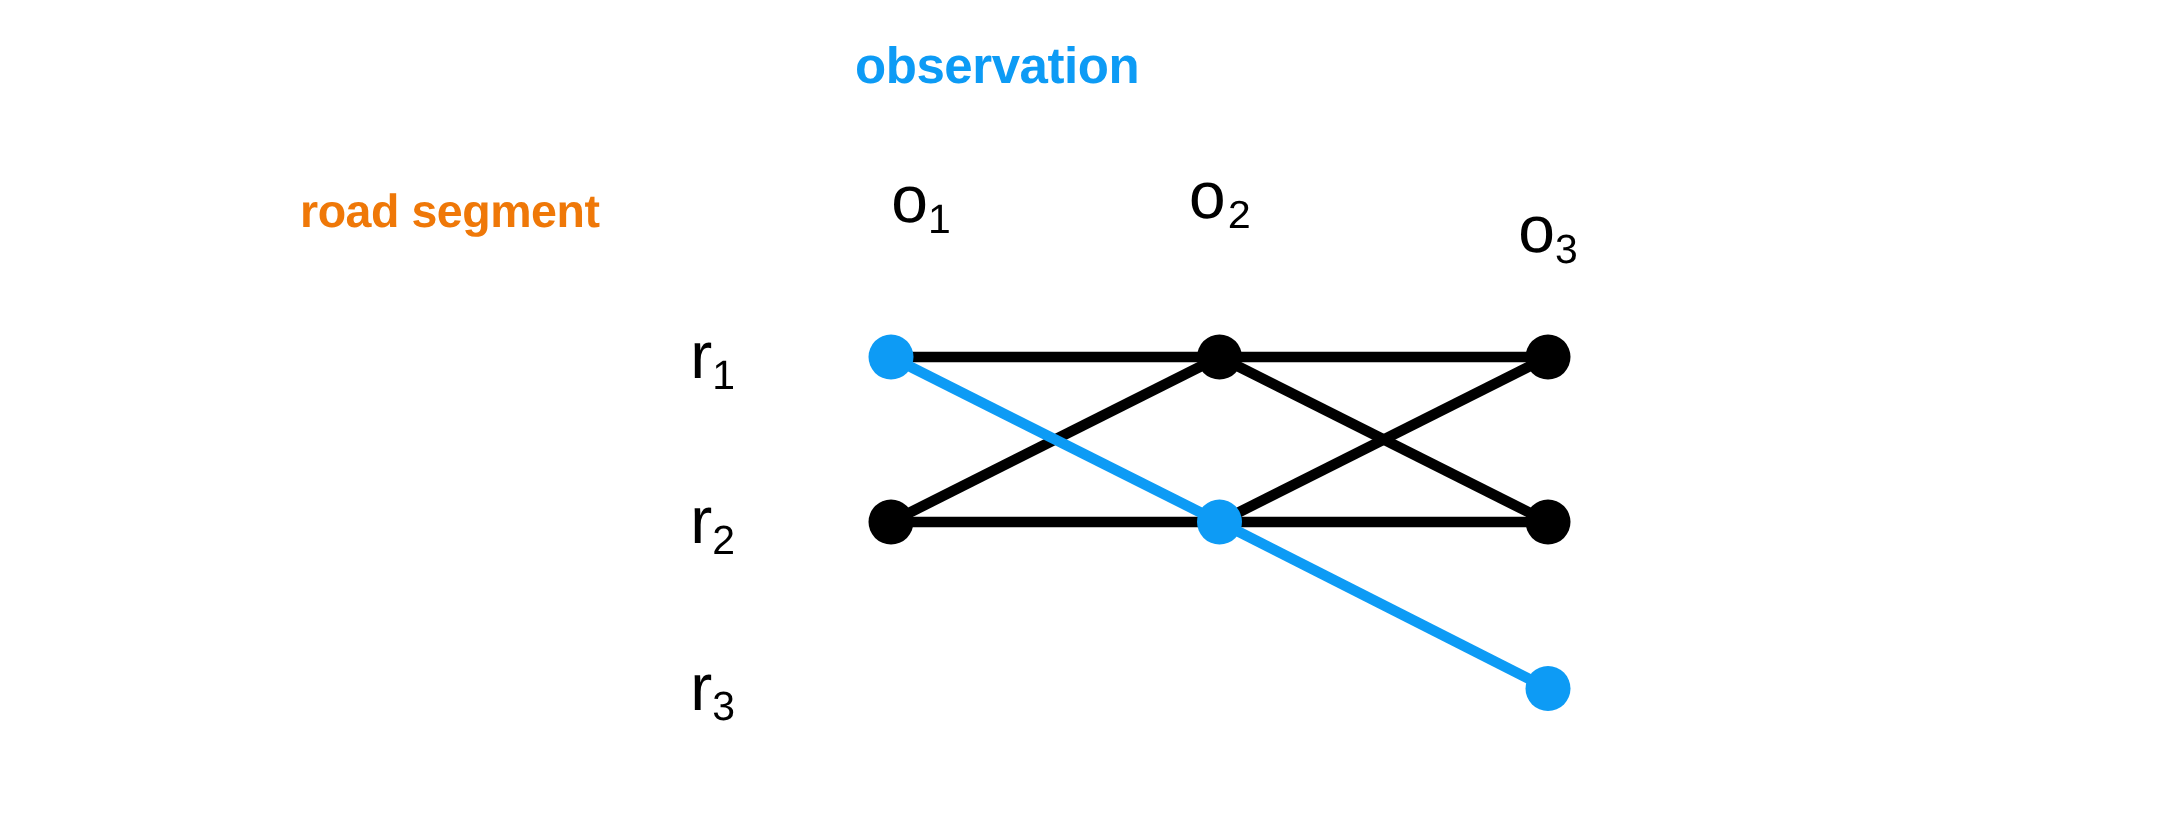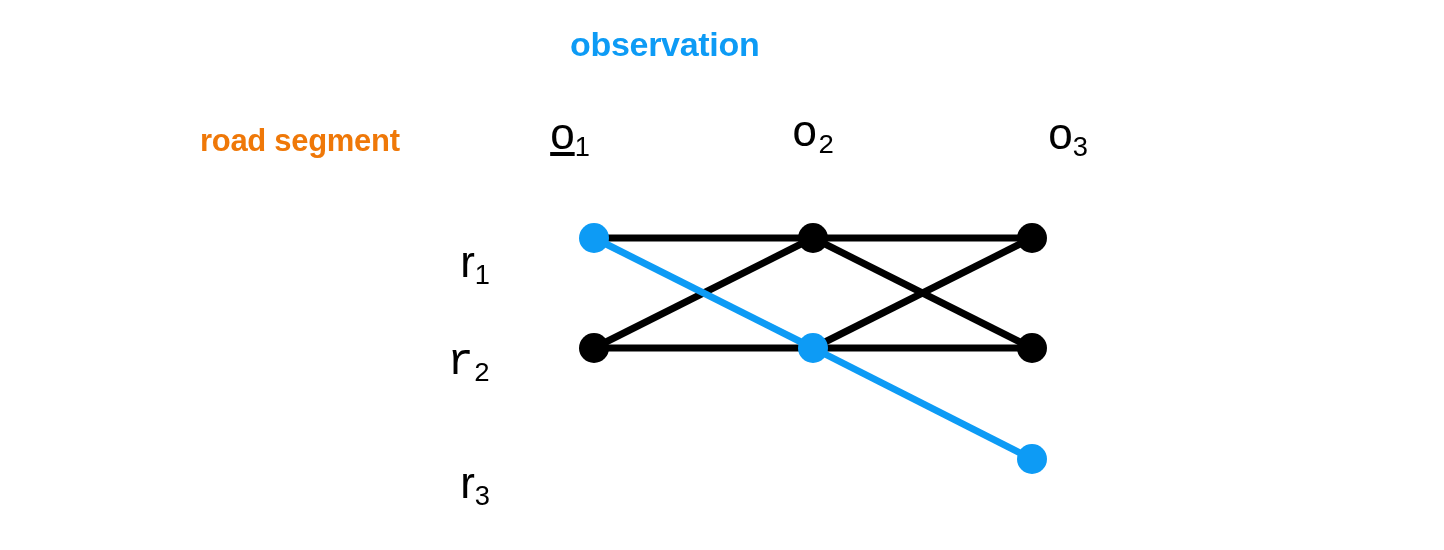--- a/index.html
+++ b/index.html
@@ -50,53 +50,52 @@
     font-weight: normal;
     color: #000000;
     top: 112px;
     transform: translateX(-50%);
   }
   .row-head {
     font-size: 44px;
     font-weight: normal;
     color: #000000;
     transform: translate(-100%, -50%);
-    margin-top: 24px;
   }
   .sub {
     font-size: 0.62em;
     vertical-align: baseline;
     position: relative;
     top: 0.25em;
     letter-spacing: 0;
   }
 </style>
 </head>
 <body>
 
 <div id="canvas">
 
   <div class="lbl title-roadsegment">road segment</div>
 
   <div class="lbl title-observation">observation</div>
 
-  <div class="lbl col-head" style="left:570px;text-decoration:underline;">
+  <div class="lbl col-head" style="left:614px;">
     <span>o</span><span class="sub">1</span>
   </div>
   <div class="lbl col-head" style="left:813px;font-family:Liberation Mono, monospace;">
     <span>o</span><span class="sub">2</span>
   </div>
-  <div class="lbl col-head" style="left:1068px;">
+  <div class="lbl col-head" style="left:1032px;margin-top:20px;">
     <span>o</span><span class="sub">3</span>
   </div>
 
   <div class="lbl row-head" style="left:490px; top:238px;">
     <span>r</span><span class="sub">1</span>
   </div>
-  <div class="lbl row-head" style="left:490px; top:338px;font-family:Liberation Mono, monospace;">
+  <div class="lbl row-head" style="left:490px; top:348px;">
     <span>r</span><span class="sub">2</span>
   </div>
   <div class="lbl row-head" style="left:490px; top:459px;text-align:center;">
     <span>r</span><span class="sub">3</span>
   </div>
 
   <svg id="trellis-svg" viewBox="0 0 1444 550">
     <g id="edge-layer">
         <line x1="594" y1="238" x2="813" y2="238" stroke="#000000" stroke-width="7" stroke-linecap="butt"></line>
         <line x1="813" y1="238" x2="1032" y2="238" stroke="#000000" stroke-width="7" stroke-linecap="butt"></line>

